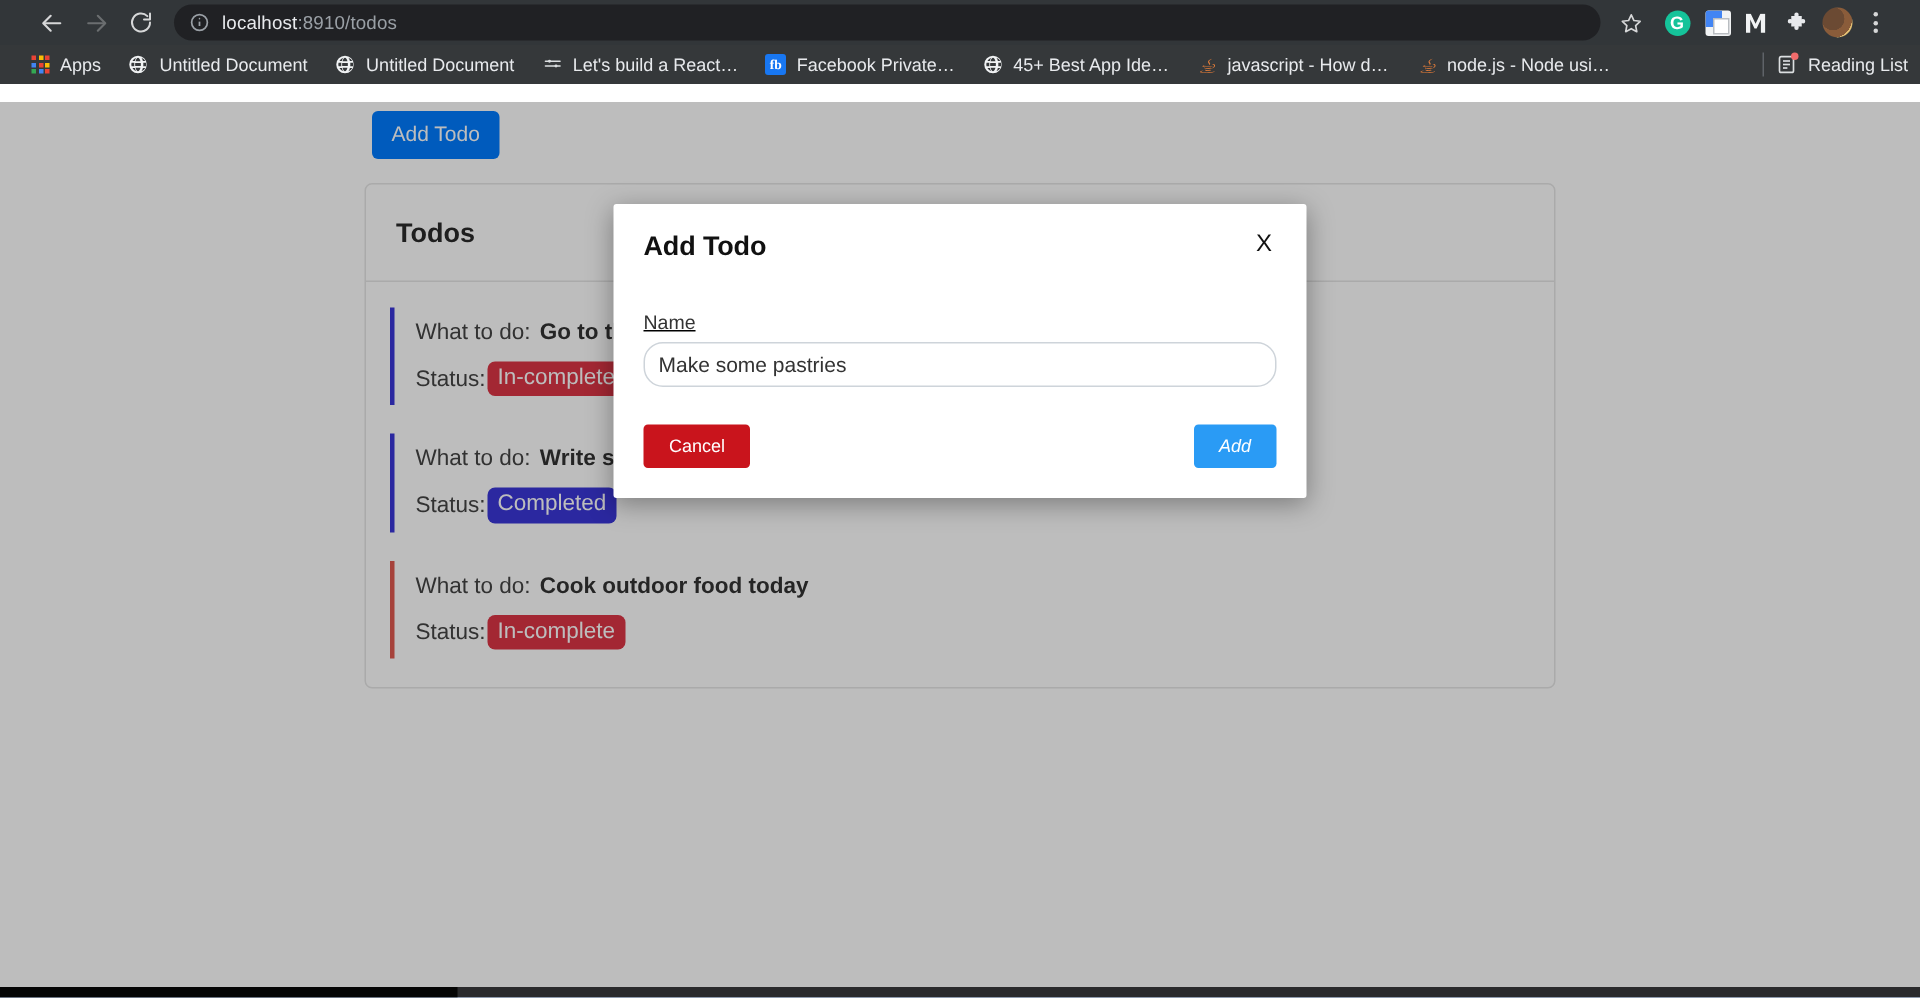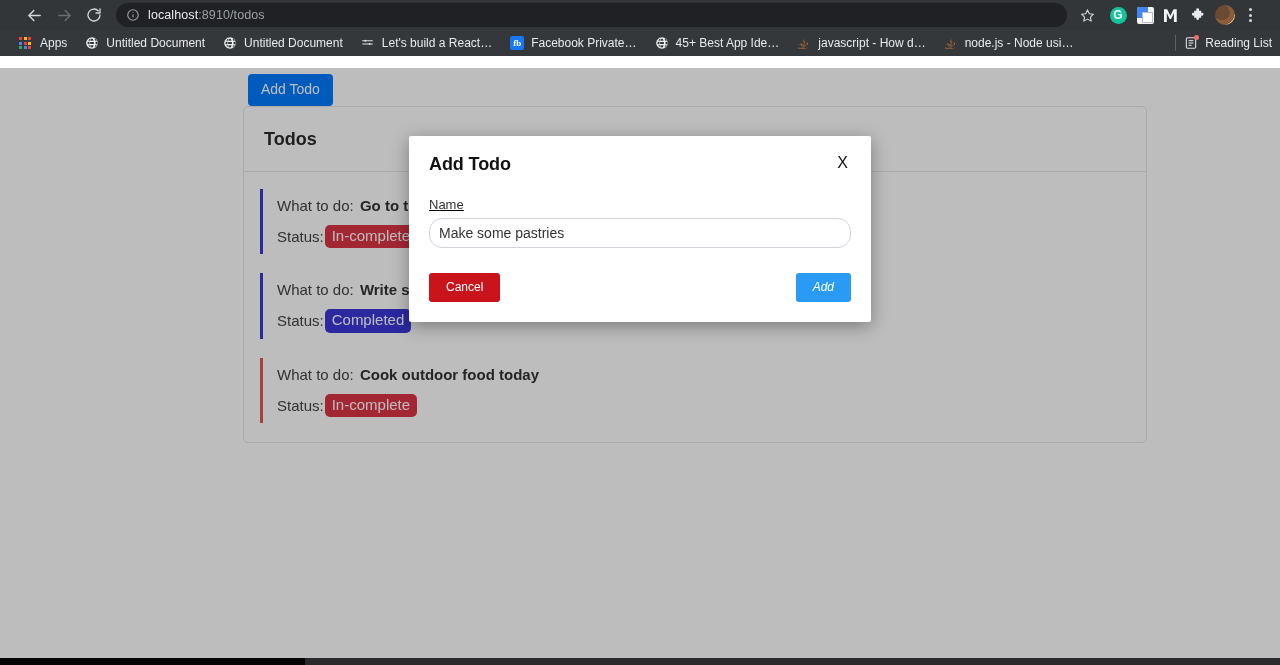--- a/index.html
+++ b/index.html
@@ -135,21 +135,21 @@
     gap: 7px;
     padding: 0 9px;
     height: 22px;
     border-radius: 4px;
     color: #e8eaed;
     font-size: 12px;
     white-space: nowrap;
     flex: 0 0 auto;
   }
   .bm-label { font-size: 12px; color: #e8eaed; }
-  .bm-ico { width: 14px; height: 14px; flex: 0 0 auto; display: flex; align-items: center; justify-content: flex-start; }
+  .bm-ico { width: 14px; height: 14px; flex: 0 0 auto; display: flex; align-items: center; justify-content: flex-end; }
 
   .apps-grid {
     display: grid;
     grid-template-columns: repeat(3, 3px);
     grid-template-rows: repeat(3, 3px);
     gap: 1.5px;
   }
   .apps-grid i { width: 3px; height: 3px; display: block; }
 
   .globe-ico { color: #f1f3f4; }
@@ -206,23 +206,23 @@
     color: #fff;
     font-size: 14px;
     padding: 7px 13px 8px 13px;
     border: none;
     border-radius: 4px;
     font-family: "Liberation Sans", sans-serif;
     line-height: 1.2;
     margin-left: 5px;
   }
   .card {
-    margin-top: 0;
+    margin-top: 16px;
     margin-left: 0px;
-    width: 904px;
+    width: 794px;
     background: #fff;
     border: 1px solid #e6e6e6;
     border-radius: 5px;
     overflow: hidden;
   }
   .card-header {
     padding: 22px 20px 21px 20px;
     border-bottom: 1px solid #e6e6e6;
   }
   .card-title {
@@ -295,21 +295,21 @@
     color: #111;
     letter-spacing: -0.1px;
   }
   .modal-close {
     font-size: 16px;
     color: #111;
     line-height: 1;
     padding: 1px 3px;
     font-family: "Liberation Sans", sans-serif;
   }
-  .field { margin-top: 22px; text-decoration: underline; }
+  .field { margin-top: 32px; text-decoration: underline; }
   .field-label {
     font-size: 13px;
     color: #333;
     display: block;
     margin-bottom: 6px;
   }
   .text-input {
     width: 100%;
     height: 30px;
     border: 1px solid #ced4da;

